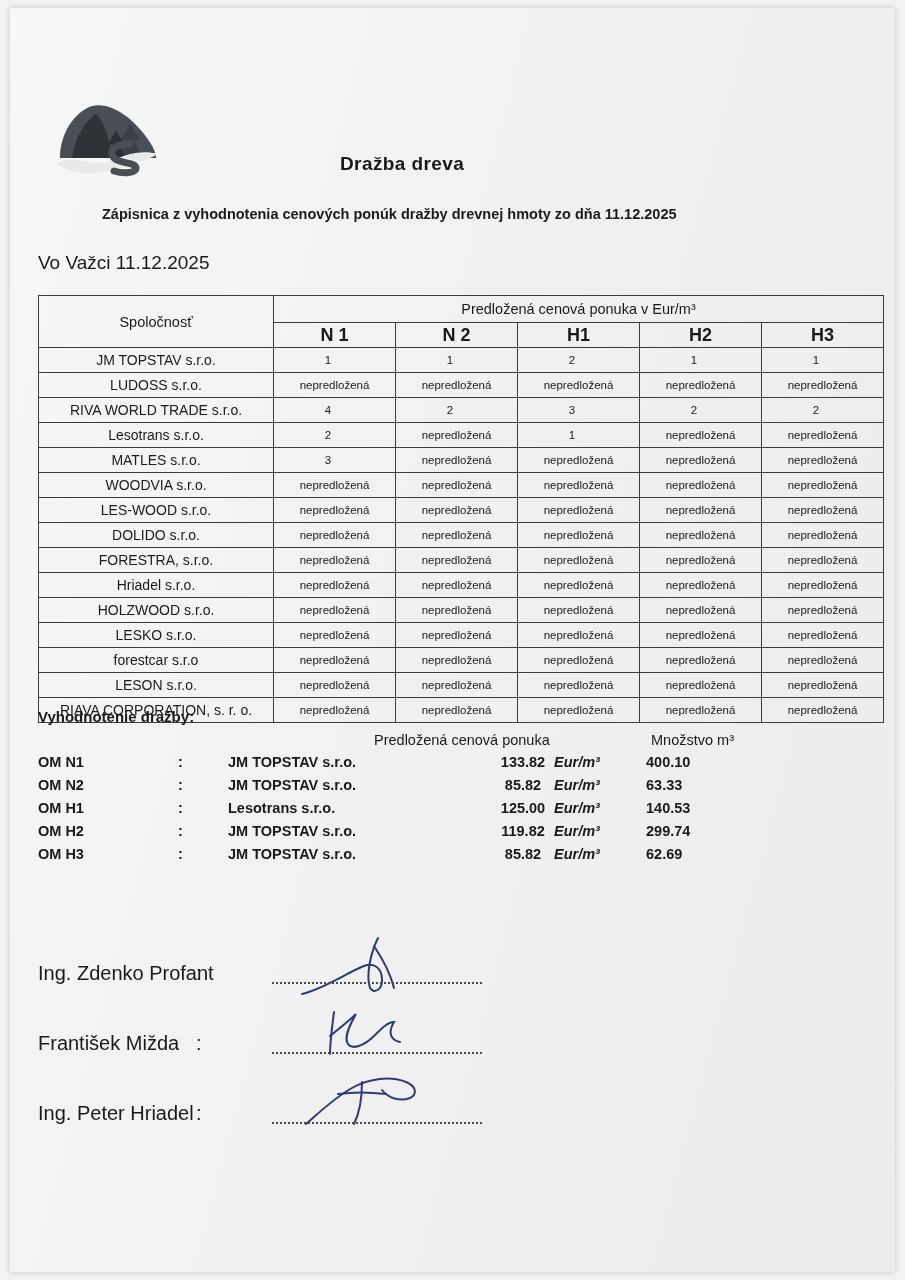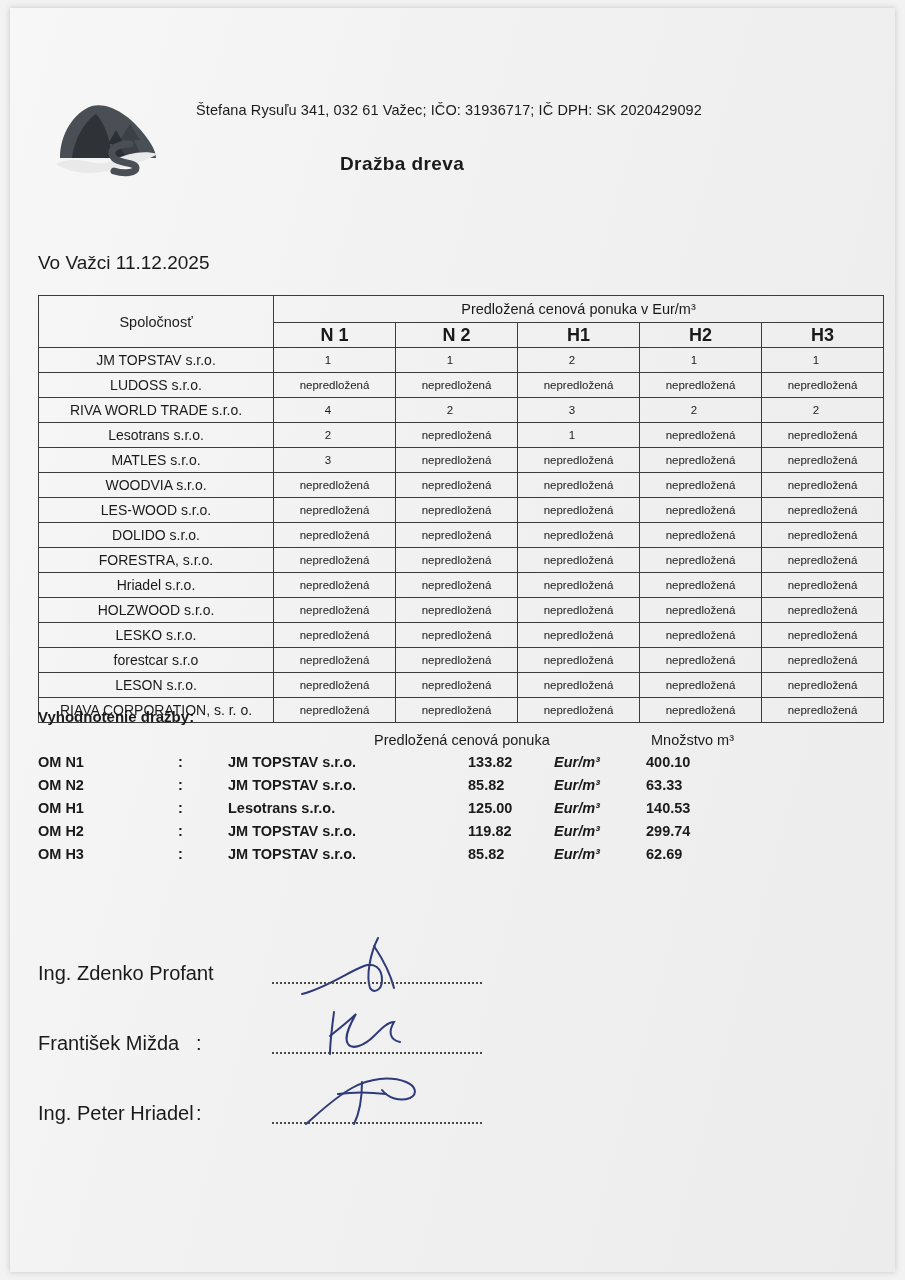--- a/index.html
+++ b/index.html
@@ -141,21 +141,21 @@
   }
   .eval-row {
     position: relative;
     height: 23px;
     font-size: 14.5px;
     font-weight: bold;
   }
   .er-label { position: absolute; left: 0; }
   .er-colon { position: absolute; left: 140px; }
   .er-winner { position: absolute; left: 190px; }
-  .er-price  { position: absolute; left: 430px; width: 110px; text-align: left; }
+  .er-price  { position: absolute; left: 430px; width: 110px; text-align: center; }
   .er-unit   { position: absolute; left: 516px; font-style: italic; }
   .er-qty    { position: absolute; left: 608px; width: 122px; }
 
   
   .sig-block { position: absolute; left: 28px; top: 950px; width: 480px; }
   .sig-row { position: relative; height: 70px; font-size: 20px; }
   .sig-name { position: absolute; left: 0; top: 4px; }
   .sig-colon { position: absolute; left: 158px; top: 4px; }
   .sig-dots {
     position: absolute;
@@ -182,22 +182,22 @@
       <svg width="110" height="78" viewBox="0 0 110 78">
         <path d="M8 58 C8 34 22 12 40 6 C58 2 78 16 92 34 C100 44 104 52 104 58 Z" fill="#4a4f55"></path>
         <path d="M20 58 C22 40 32 22 44 14 C52 22 58 38 60 58 Z" fill="#2f3338"></path>
         <path d="M78 24 l10 16 h-6 l8 18 h-24 l8-18 h-6 z" fill="#3a4046"></path>
         <path d="M64 30 l8 14 h-5 l7 14 h-20 l7-14 h-5 z" fill="#2b3036"></path>
         <path d="M4 64 C26 52 42 70 62 60 C76 53 92 50 106 54 C92 62 76 66 60 70 C40 75 20 74 4 64 Z" fill="#e9e9ea"></path>
         <path d="M78 44 C62 44 56 52 62 58 C68 64 84 62 84 68 C84 73 72 74 62 71" stroke="#4a4f55" stroke-width="7" fill="none" stroke-linecap="round"></path>
       </svg>
     </div>
 
-    <div class="company-line">Štefana Rysuľu 341, 032 61 Važec; IČO: 31936717; IČ DPH: SK 2020429092</div>
     <div class="doc-title">Dražba dreva</div>
+    <div class="subtitle">Zápisnica z vyhodnotenia cenových ponúk  dražby drevnej hmoty zo dňa 11.12.2025</div>
     <div class="place-date">Vo Važci   11.12.2025</div>
 
     <div class="table-wrap">
       <table class="bids">
         <thead>
           <tr>
             <th class="th-company" rowspan="2">Spoločnosť</th>
             <th class="th-group" colspan="5">Predložená cenová ponuka v Eur/m³</th>
           </tr>
           <tr>

